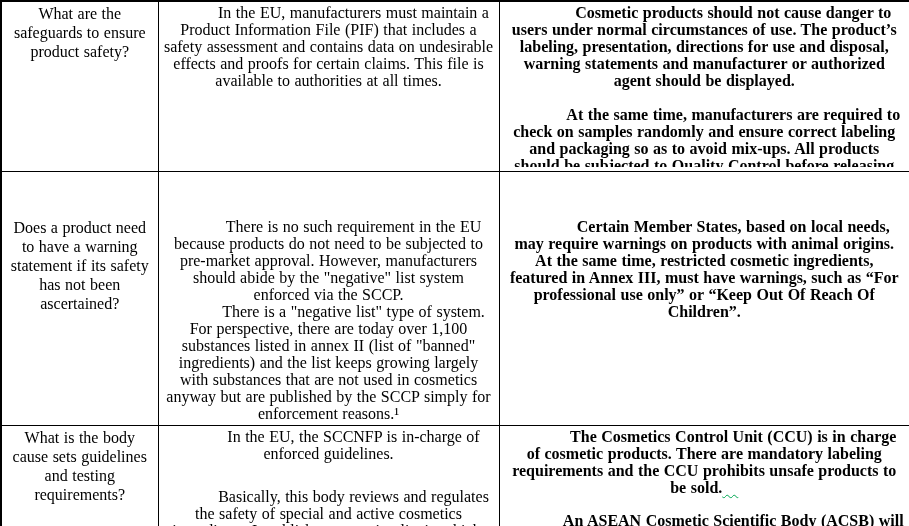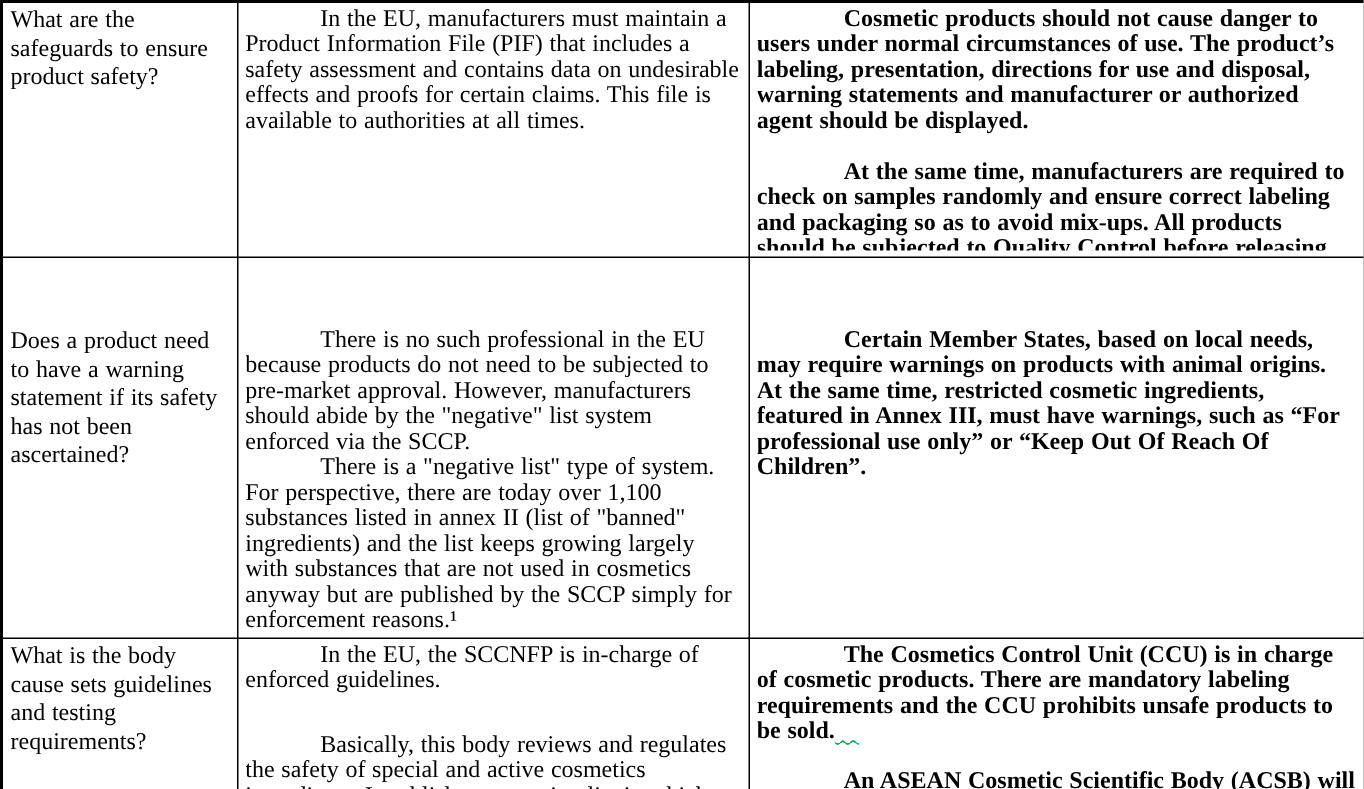--- a/index.html
+++ b/index.html
@@ -27,21 +27,21 @@
     vertical-align: top;
     padding: 2px 5px;
   }
   .cw { overflow: hidden; }
   tr.r1 .cw { height: 163px; }
   tr.r2 .cw { height: 205px; margin-top: 44px; }
   tr.r3 .cw { height: 133px; }
   p {
     margin: 0;
     line-height: 17px;
-    text-align: left;
+    text-align: center;
     word-spacing: 0.5px;
   }
   p.q { line-height: 19px; }
   p.ind2 { text-indent: 50px; }
   p.ind3 { text-indent: 58px; font-weight: bold; }
   p.gap-one { margin-top: 17px; }
   p.gap-two { margin-top: 26px; }
   p.gap-sm { margin-top: 14px; }
   .squiggle {
     text-decoration: underline;
@@ -83,21 +83,21 @@
     </tr>
 
     <tr class="r2" style="height:212px;">
       <td>
         <div class="cw">
           <p class="q">Does a product need to have a warning statement if its safety has not been ascertained?</p>
         </div>
       </td>
       <td>
         <div class="cw">
-          <p class="ind2">There is no such professional in the EU because products do not need to be subjected to pre-market approval. However, manufacturers should abide by the "negative" list system enforced via the SCCP.</p>
+          <p class="ind2">There is no such requirement in the EU because products do not need to be subjected to pre-market approval. However, manufacturers should abide by the "negative" list system enforced via the SCCP.</p>
           <p class="ind2">There is a "negative list" type of system. For perspective, there are today over 1,100 substances listed in annex II (list of "banned" ingredients) and the list keeps growing largely with substances that are not used in cosmetics anyway but are published by the SCCP simply for enforcement reasons.¹</p>
         </div>
       </td>
       <td>
         <div class="cw">
           <p class="ind3">Certain Member States, based on local needs, may require warnings on products with animal origins. At the same time, restricted cosmetic ingredients, featured in Annex III, must have warnings, such as “For professional use only” or “Keep Out Of Reach Of Children”.</p>
         </div>
       </td>
     </tr>
 

